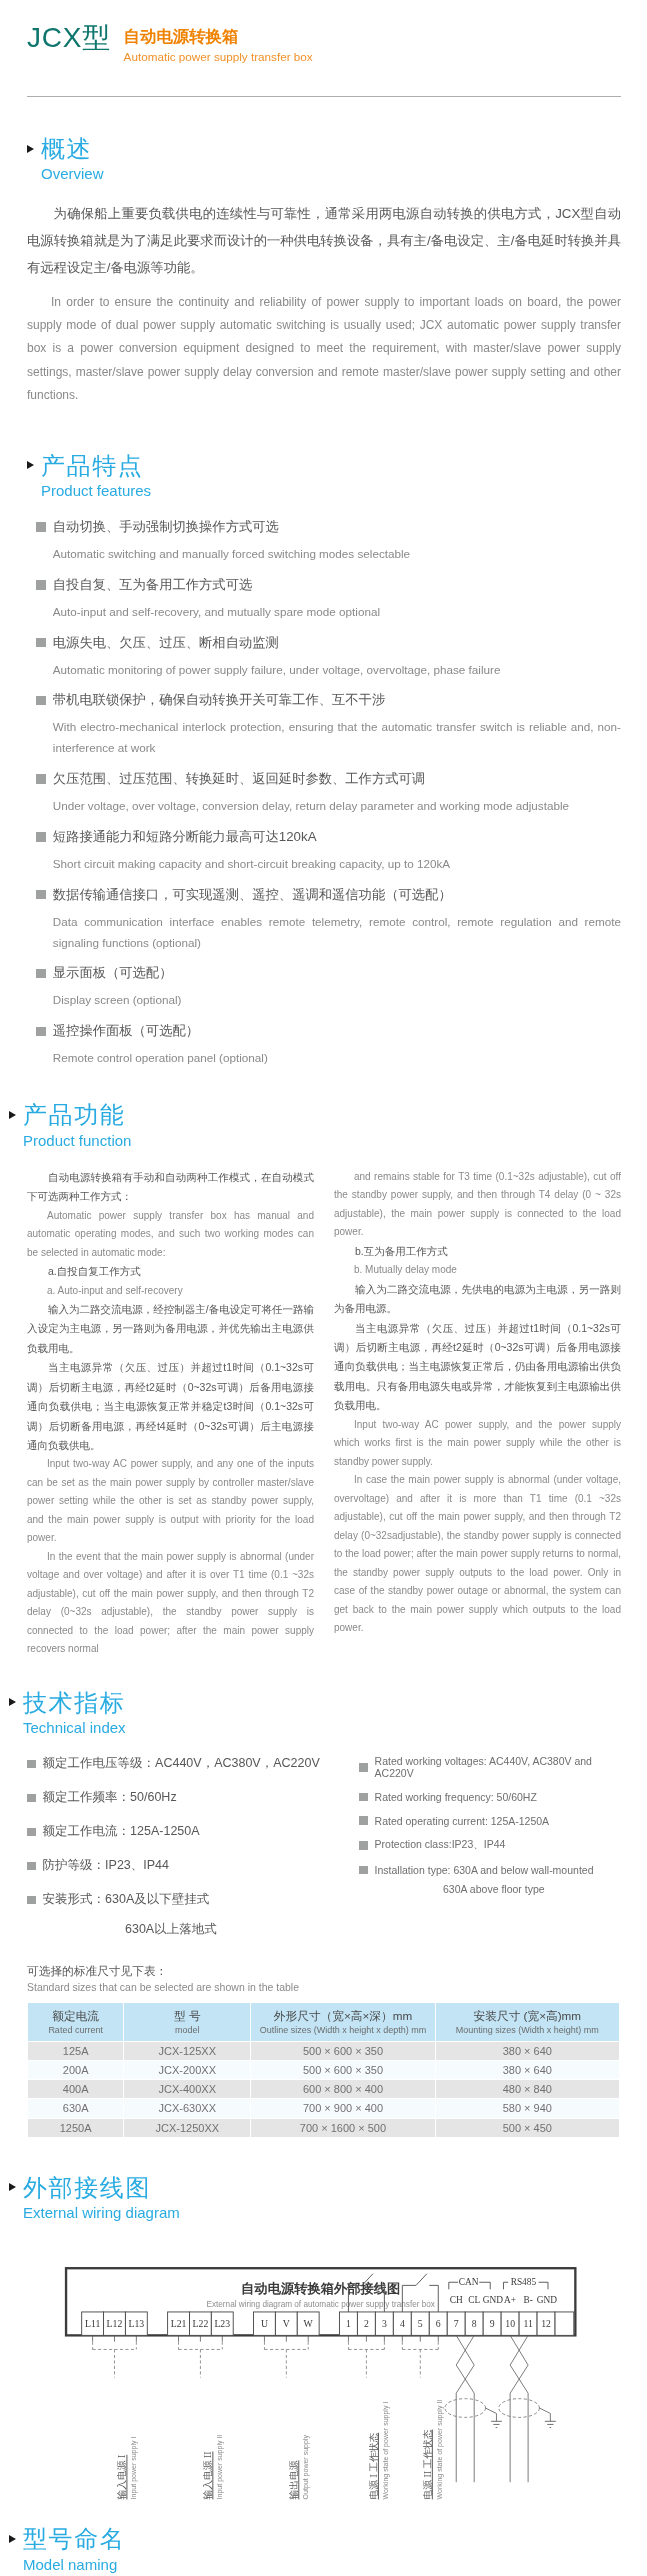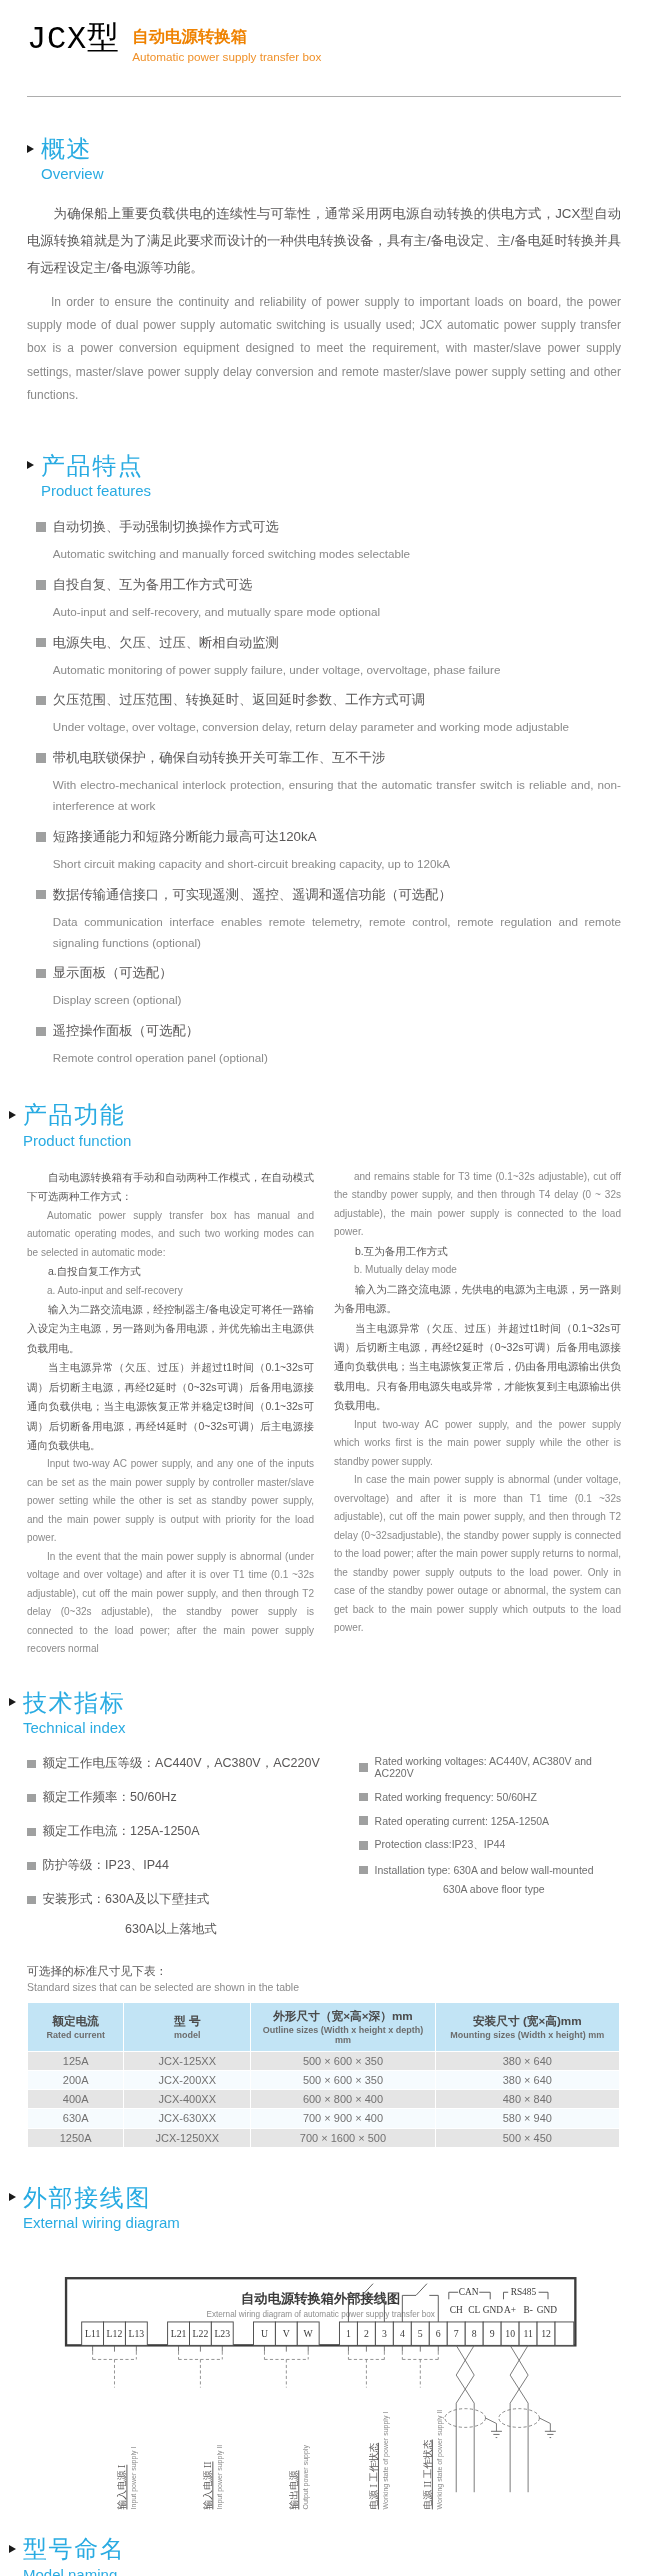--- a/index.html
+++ b/index.html
@@ -2,21 +2,21 @@
 <html style="font-size:12.5px"><head>
 <meta charset="utf-8">
 <style>
   html,body{margin:0;padding:0;background:#ffffff;}
   body{font-family:"Liberation Sans",sans-serif;color:#595757;}
   .page{width:648px;margin:0 auto;background:#fff;overflow:hidden;}
 
   
   .header{padding:23.4px 27px 0 27px;}
   .title-row{display:flex;align-items:flex-start;gap:12.5px;}
-  .title-model{font-size:32px;line-height:1.05;color:#000000;letter-spacing:0.8px;font-family:Liberation Mono, monospace;}
+  .title-model{font-size:28px;line-height:1.05;color:#0f766e;letter-spacing:0.8px;}
   .title-right{padding-top:2.3px;}
   .title-zh{font-size:16.4px;font-weight:700;color:#EF8200;}
   .title-en{font-size:11.7px;color:#F0912A;margin-top:2.3px;}
   .header-rule{border:none;border-top:0.8px solid #ADADAD;margin:33px 0 0 0;}
 
   
   .sec{margin:39px 27px 0 27px;}
   .sec-head{display:flex;align-items:flex-start;gap:7px;margin-bottom:19px;}
   .sec-head.flush{margin-left:-18px;}
   .tri{margin-top:8.6px;width:0;height:0;border-left:7.8px solid #1a1a1a;
@@ -50,21 +50,21 @@
   .tech-right .tech-item{font-size:10.5px;color:#6e6e6e;margin-bottom:11.7px;}
   .tech-item .sq{width:8.6px;height:8.6px;}
   .tech-cont{margin:-4.7px 0 0 0;}
   .tech-left .tech-cont{padding-left:98px;font-size:12.5px;}
   .tech-right .tech-cont{padding-left:84px;font-size:10.5px;color:#6e6e6e;}
 
   
   .table-note-zh{font-size:11.7px;color:#595757;margin:26.5px 0 1.6px 0;}
   .table-note-en{font-size:10.5px;color:#8a8a8a;margin:0 0 9.4px 0;}
   table.sizes{border-collapse:separate;border-spacing:1.6px;width:593px;}
-  table.sizes th{background:#C2E4F5;font-weight:700;padding:5.5px 3.1px;}
+  table.sizes th{background:#C2E4F5;font-weight:400;padding:5.5px 3.1px;}
   .h-zh{display:block;font-size:11.7px;color:#4a4a4a;}
   .h-en{display:block;font-size:9px;color:#6d6d6d;margin-top:1.6px;}
   table.sizes td{text-align:center;font-size:11px;color:#727171;padding:3.1px 1.6px;}
   tr.row-a td{background:#e5e5e5;}
   tr.row-b td{background:#F6FBFE;}
 
   
   .wiring-svg{display:block;margin-top:4.7px;}
 </style>
 </head>
@@ -121,30 +121,30 @@
     <div class="feat">
       <div class="feat-zh">
           <span class="sq"></span>
           <span>电源失电、欠压、过压、断相自动监测</span>
         </div>
       <p class="feat-en">Automatic monitoring of power supply failure, under voltage, overvoltage, phase failure</p>
     </div>
     <div class="feat">
       <div class="feat-zh">
           <span class="sq"></span>
+          <span>带机电联锁保护，确保自动转换开关可靠工作、互不干涉</span>
+        </div>
+      <p class="feat-en">With electro-mechanical interlock protection, ensuring that the automatic transfer switch is reliable and, non-interference at work</p>
+    </div>
+    <div class="feat">
+      <div class="feat-zh">
+          <span class="sq"></span>
           <span>欠压范围、过压范围、转换延时、返回延时参数、工作方式可调</span>
         </div>
       <p class="feat-en">Under voltage, over voltage, conversion delay, return delay parameter and working mode adjustable</p>
-    </div>
-    <div class="feat">
-      <div class="feat-zh">
-          <span class="sq"></span>
-          <span>带机电联锁保护，确保自动转换开关可靠工作、互不干涉</span>
-        </div>
-      <p class="feat-en">With electro-mechanical interlock protection, ensuring that the automatic transfer switch is reliable and, non-interference at work</p>
     </div>
     <div class="feat">
       <div class="feat-zh">
           <span class="sq"></span>
           <span>短路接通能力和短路分断能力最高可达120kA</span>
         </div>
       <p class="feat-en">Short circuit making capacity and short-circuit breaking capacity, up to 120kA</p>
     </div>
     <div class="feat">
       <div class="feat-zh">

